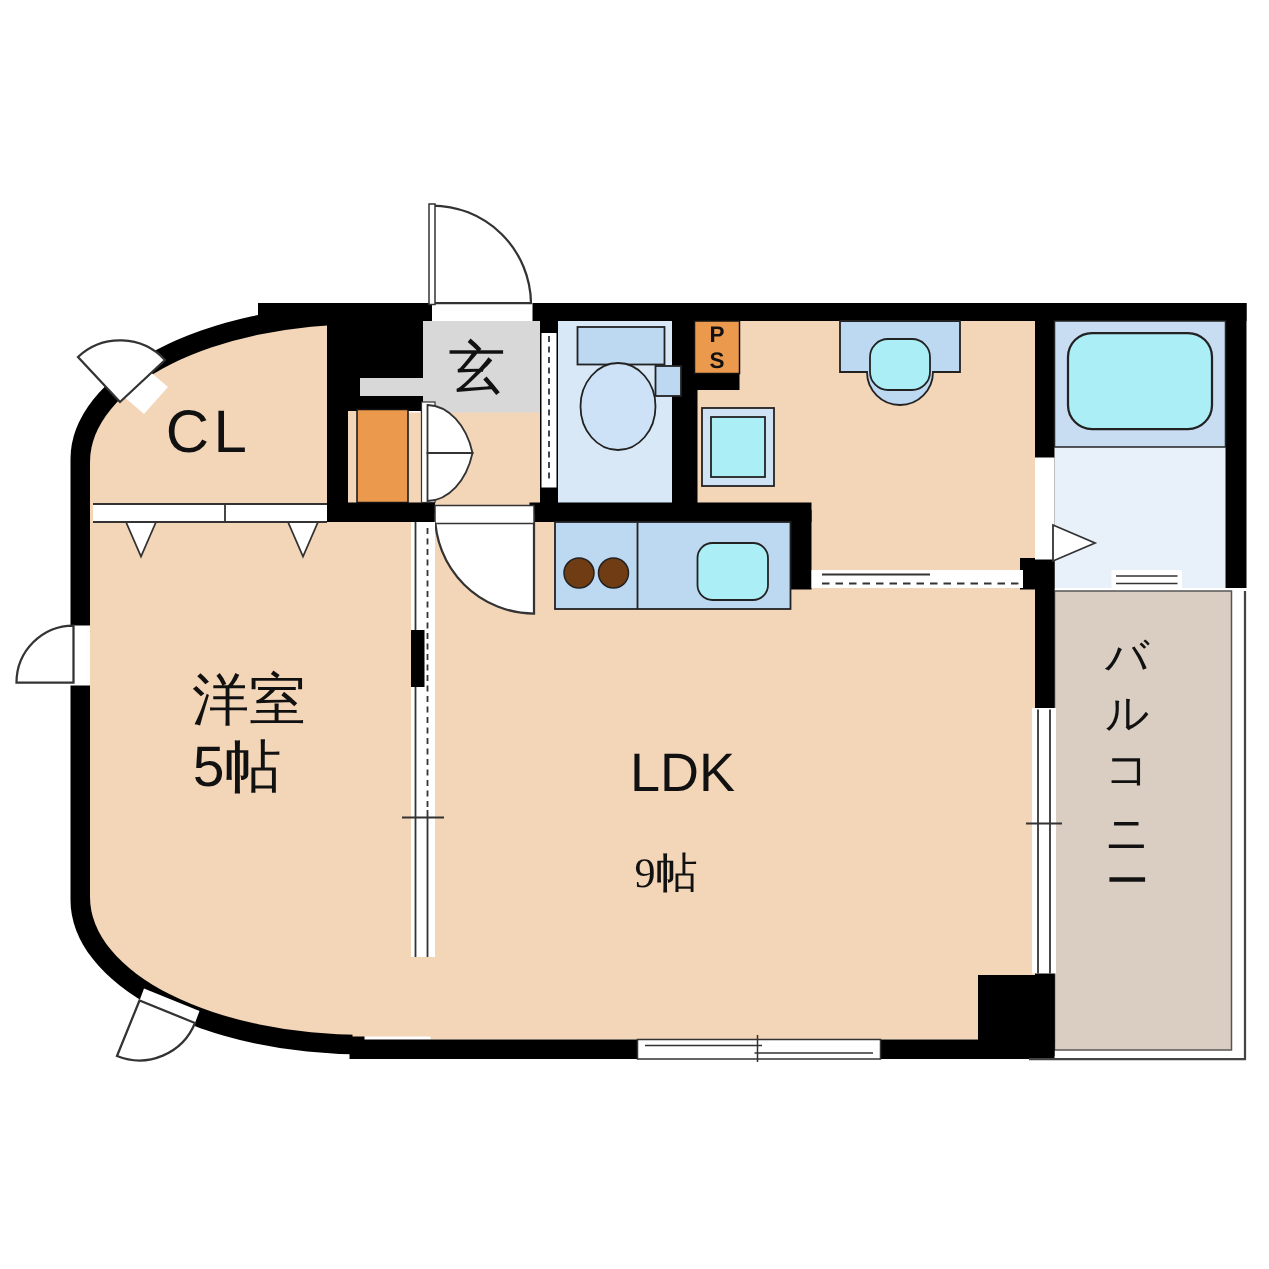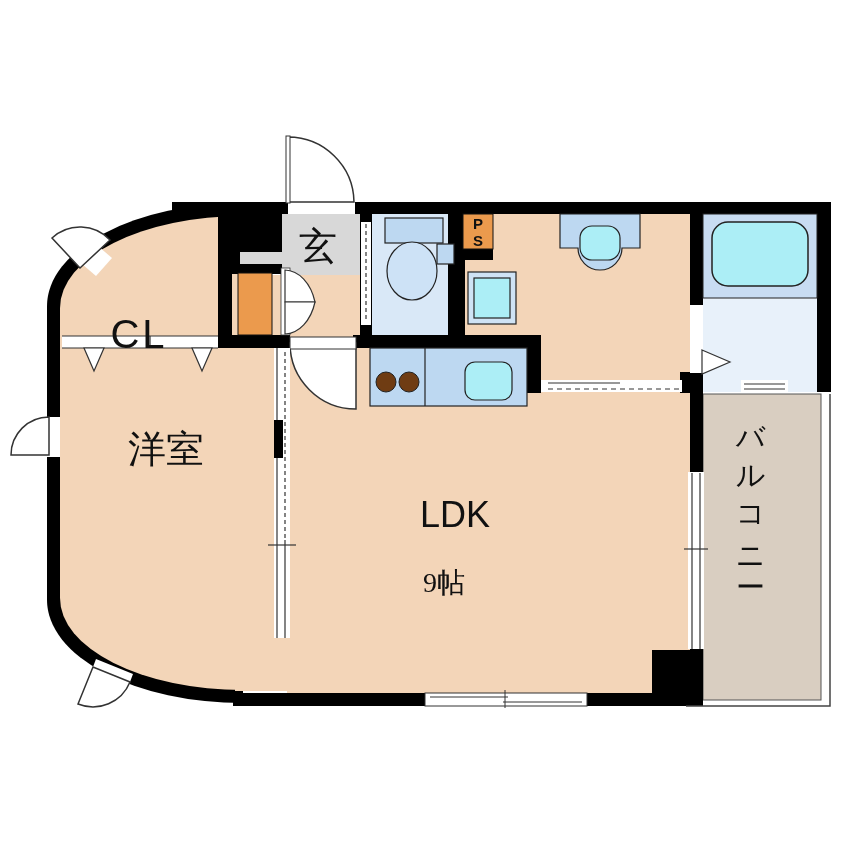--- a/index.html
+++ b/index.html
@@ -1,24 +1,24 @@
 <!DOCTYPE html>
 <html><head>
 <meta charset="utf-8">
 <style>
   html,body{margin:0;padding:0;background:#fff;}
   #stage{position:relative;width:846px;height:846px;background:#ffffff;overflow:hidden;
          font-family:"Liberation Sans","DejaVu Sans",sans-serif;}
   #plan-svg{position:absolute;left:0;top:0;}
   .lbl{position:absolute;color:#111;text-align:center;line-height:1.1;
        font-family:"Liberation Sans","DejaVu Sans",sans-serif;}
-  .lbl-cl{left:96px;top:266px;width:86px;font-size:40px;letter-spacing:3px;margin-top:46px;}
+  .lbl-cl{left:96px;top:266px;width:86px;font-size:40px;letter-spacing:3px;}
   .lbl-genkan{left:290px;top:226px;width:56px;font-size:38px;}
   .lbl-ps{left:463px;top:215px;width:30px;font-size:15px;line-height:17px;font-weight:bold;}
-  .lbl-yoshitsu{left:104px;top:429px;width:124px;font-size:38px;}
+  .lbl-yoshitsu{left:104px;top:447px;width:124px;font-size:38px;}
   .lbl-yoshitsu-size{left:96px;top:492px;width:124px;font-size:38px;}
   .lbl-ldk{left:390px;top:495px;width:130px;font-size:36px;}
   .lbl-ldk-size{left:382px;top:568px;width:124px;font-size:28px;font-family:Liberation Serif, serif;}
   .lbl-balcony{left:714px;top:404px;height:270px;width:52px;font-size:29px;
                writing-mode:vertical-rl;text-orientation:mixed;letter-spacing:9px;text-align:left;}
 </style>
 </head>
 <body>
 
 <div id="stage">
@@ -166,16 +166,17 @@
   <path fill="none" stroke="#444" stroke-width="1.5" d="M 830 394 L 830 706 L 686 706"></path>
 </svg>
 
   <div class="lbl lbl-cl">CL</div>
   <div class="lbl lbl-genkan">玄</div>
   <div class="lbl lbl-ps">
     <div>P</div>
     <div>S</div>
   </div>
   <div class="lbl lbl-yoshitsu">洋室</div>
+  <div class="lbl lbl-yoshitsu-size">5帖</div>
   <div class="lbl lbl-ldk">LDK</div>
   <div class="lbl lbl-ldk-size">9帖</div>
   <div class="lbl lbl-balcony">バルコニー</div>
 </div>
 
 </body></html>

